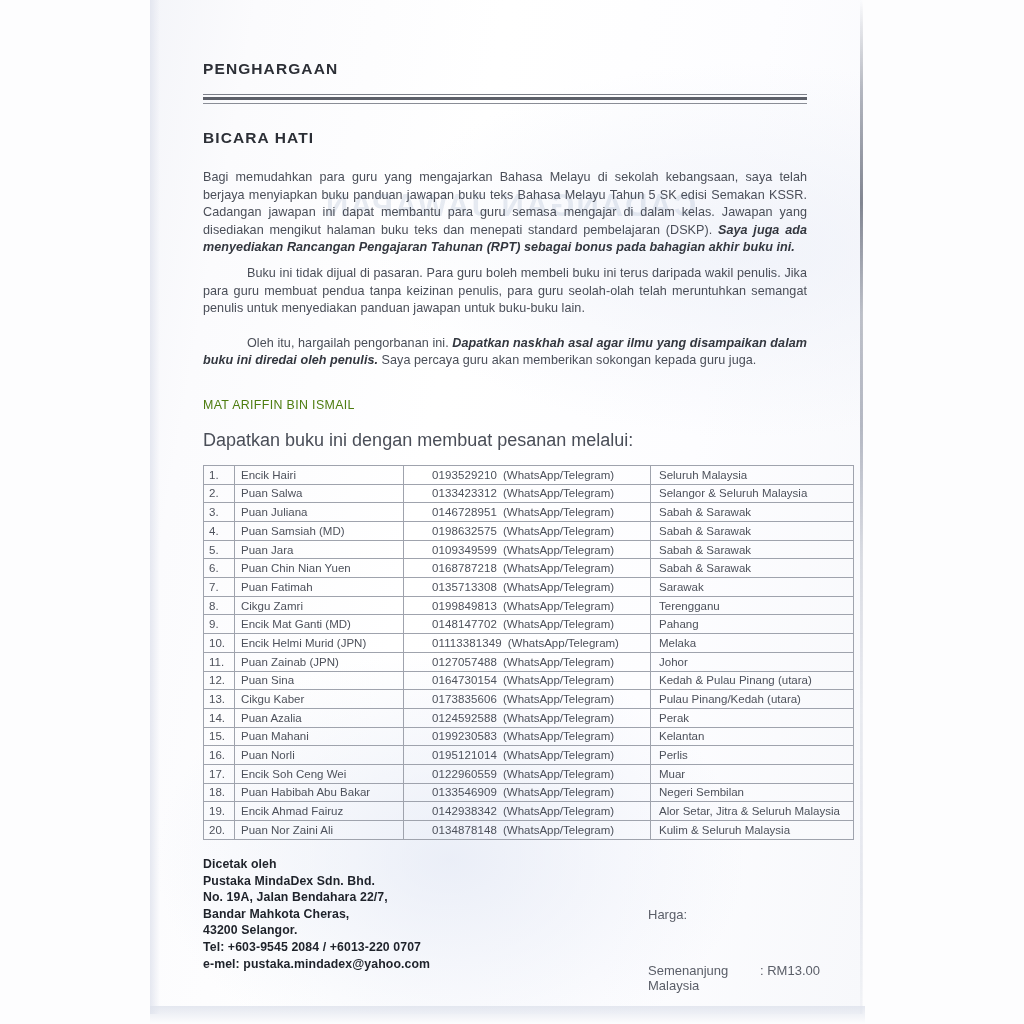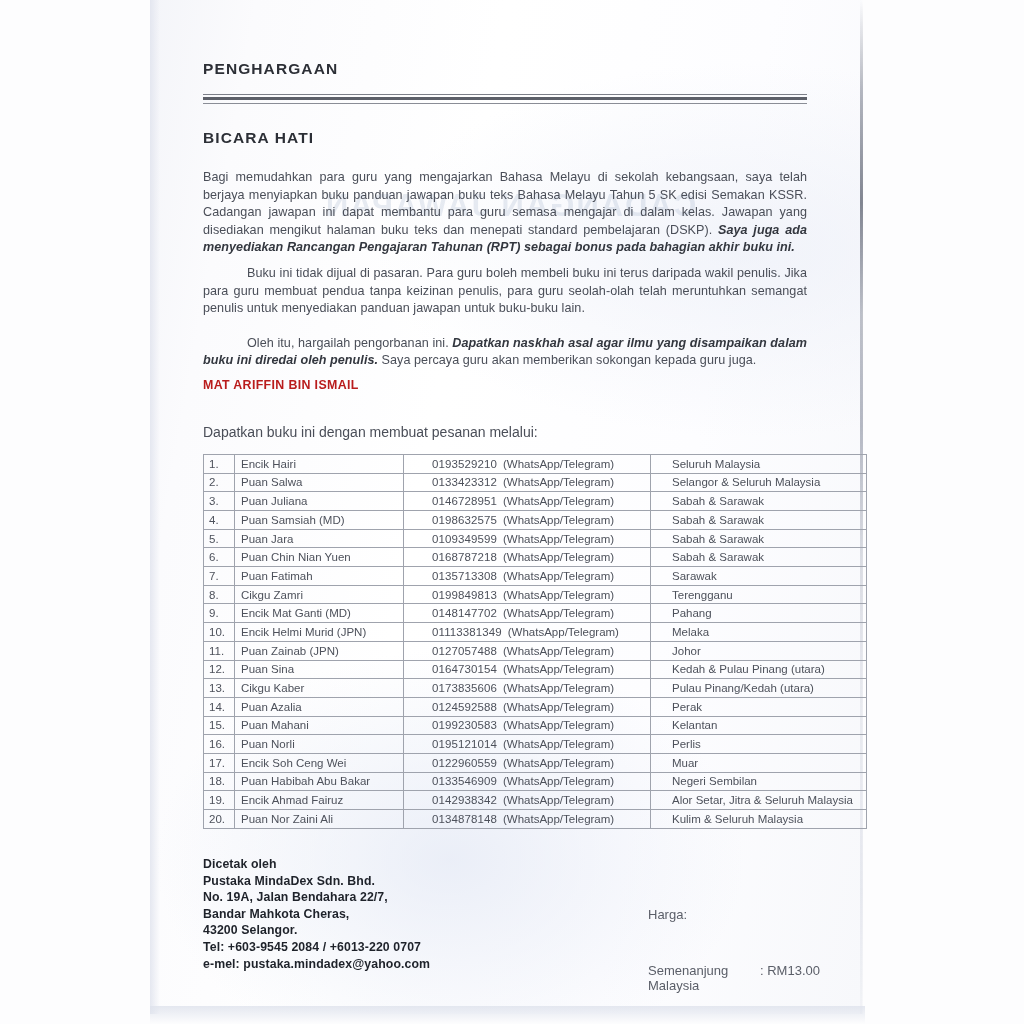--- a/index.html
+++ b/index.html
@@ -136,29 +136,29 @@
     pointer-events: none;
     white-space: nowrap;
   }
 
   #bicara-wrap { margin-top: 24px; }
   #para-b1 { margin-top: 22px; }
   #para-b2 { margin-top: 8px; }
   #para-b3 { margin-top: 17px; }
 
   #author-name {
-    margin-top: 8px;
-    font-weight: bold;
+    margin-top: 28px;
+    font-weight: normal;
     font-size: 12.4px;
     letter-spacing: 0.35px;
-    color: #b91c1c;
+    color: #4d7c0f;
   }
   #order-lead {
-    margin-top: 32px;
-    font-size: 14px;
+    margin-top: 18px;
+    font-size: 18px;
     color: #4a4e58;
   }
 
   
   #contacts-table {
     margin-top: 14px;
     border-collapse: collapse;
     width: 600px;
     table-layout: fixed;
   }
@@ -171,21 +171,21 @@
     vertical-align: middle;
     overflow: hidden;
     white-space: nowrap;
   }
   #contacts-table td.c-no {
     width: 25px;
     padding-left: 5px;
   }
   #contacts-table td.c-name { width: 162px; }
   #contacts-table td.c-phone { width: 218px; padding-left: 28px; }
-  #contacts-table td.c-region { width: 194px; padding-left: 21px; }
+  #contacts-table td.c-region { width: 194px; padding-left: 8px; }
   .phone-num { letter-spacing: 0.1px; }
   .phone-tag { margin-left: 6px; }
 
   
   #printer {
     position: absolute;
     left: 203px;
     top: 856px;
     font-weight: bold;
     font-size: 12.3px;

